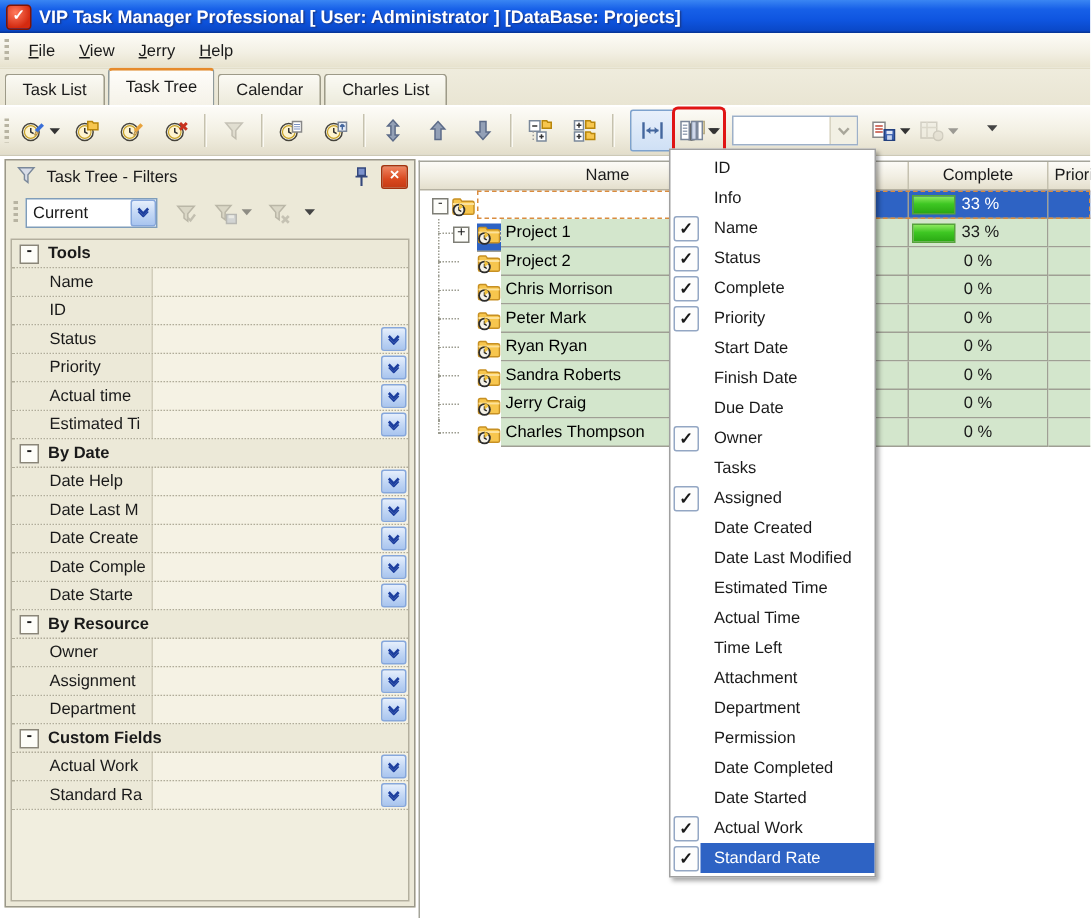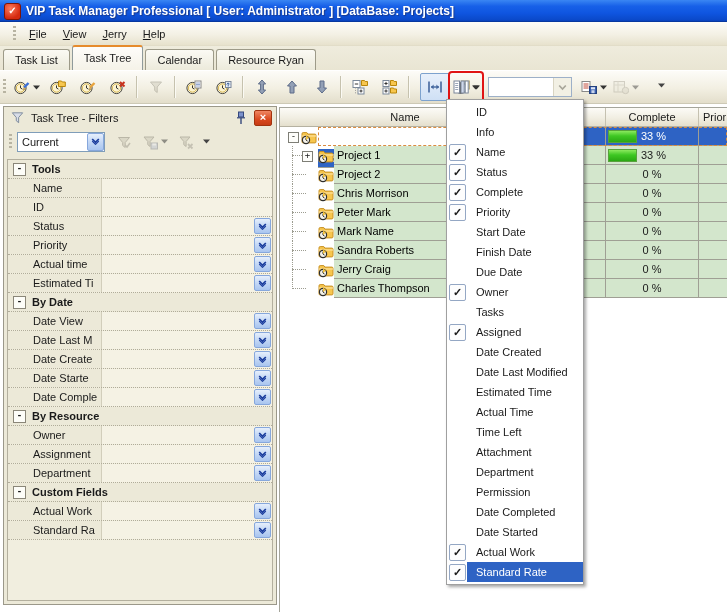--- a/index.html
+++ b/index.html
@@ -13,21 +13,21 @@
   .titlebar .app-icon{width:15px;height:15px;border-radius:3px;
     background:radial-gradient(circle at 35% 30%,#ff7a5c,#d42a10 70%);
     border:1px solid #7e1404;color:#fff;font-size:10px;font-weight:bold;
     display:flex;align-items:center;justify-content:center;line-height:1;}
   .titlebar .title-text{color:#ffffff;font-weight:bold;font-size:12px;
     text-shadow:1px 1px 1px #1a3a8c;white-space:nowrap;}
 
   
   .menubar{position:absolute;left:0;top:22px;width:727px;height:24px;
     background:linear-gradient(180deg,#fdfcf7 0%,#f3f0e4 55%,#e7e2cd 100%);
-    display:flex;align-items:center;box-sizing:border-box;border-bottom:1px solid #e2ddc8;padding-left:10px;}
+    display:flex;align-items:center;box-sizing:border-box;border-bottom:1px solid #e2ddc8;}
   .grip{width:3px;height:16px;margin:0 5px 0 3px;
     background:repeating-linear-gradient(180deg,#b8b4a2 0 2px,rgba(0,0,0,0) 2px 4px);}
   .menu-item{padding:3px 8px;cursor:default;}
   .menu-item::first-letter{text-decoration:underline;}
 
   
   .tabs{position:absolute;left:0;top:46px;width:727px;height:24px;
     background:linear-gradient(180deg,#efecdd 0%,#e9e5d3 100%);
     display:flex;align-items:flex-end;padding-left:3px;box-sizing:border-box;}
   .tab{height:20px;line-height:20px;padding:0 11px;margin-right:2px;
@@ -149,21 +149,21 @@
         <div class="menu-item">Jerry</div>
         <div class="menu-item">Help</div>
       </div>
   </div>
 
   <div class="tabs">
     <div id="tabs-items" style="display:flex;align-items:flex-end;">
         <div class="tab">Task List</div>
         <div class="tab active">Task Tree</div>
         <div class="tab">Calendar</div>
-        <div class="tab">Resource Ryan</div>
+        <div class="tab">Charles List</div>
       </div>
   </div>
 
   <div class="toolbar">
     <div class="tb-left" id="toolbar-left">
       <div class="grip"></div>
     <div class="tb-btn">
           <span style="display: inline-flex;">
             <svg width="16" height="16" viewBox="0 0 16 16">
               <circle cx="6.5" cy="9" r="5.6" fill="#fffef4" stroke="#44423a"></circle>
@@ -501,21 +501,21 @@
                   <path d="M1.2 3 L4.5 6.4 L7.8 3" fill="none" stroke="#1c3e9e" stroke-width="1.1"></path>
                 </svg>
               </span>
             </div>
           </div>
           <div class="fg-group">
             <span class="fg-box">-</span>
             <span>By Date</span>
           </div>
           <div class="fg-row">
-            <div class="fg-label">Date View</div>
+            <div class="fg-label">Date Help</div>
             <div class="fg-value">
               <span class="chev-btn">
                 <svg width="9" height="7" viewBox="0 0 9 7">
                   <path d="M1.2 1 L4.5 4.4 L7.8 1" fill="none" stroke="#1c3e9e" stroke-width="1.7"></path>
                   <path d="M1.2 3 L4.5 6.4 L7.8 3" fill="none" stroke="#1c3e9e" stroke-width="1.1"></path>
                 </svg>
               </span>
             </div>
           </div>
           <div class="fg-row">
@@ -534,32 +534,32 @@
             <div class="fg-value">
               <span class="chev-btn">
                 <svg width="9" height="7" viewBox="0 0 9 7">
                   <path d="M1.2 1 L4.5 4.4 L7.8 1" fill="none" stroke="#1c3e9e" stroke-width="1.7"></path>
                   <path d="M1.2 3 L4.5 6.4 L7.8 3" fill="none" stroke="#1c3e9e" stroke-width="1.1"></path>
                 </svg>
               </span>
             </div>
           </div>
           <div class="fg-row">
+            <div class="fg-label">Date Comple</div>
+            <div class="fg-value">
+              <span class="chev-btn">
+                <svg width="9" height="7" viewBox="0 0 9 7">
+                  <path d="M1.2 1 L4.5 4.4 L7.8 1" fill="none" stroke="#1c3e9e" stroke-width="1.7"></path>
+                  <path d="M1.2 3 L4.5 6.4 L7.8 3" fill="none" stroke="#1c3e9e" stroke-width="1.1"></path>
+                </svg>
+              </span>
+            </div>
+          </div>
+          <div class="fg-row">
             <div class="fg-label">Date Starte</div>
-            <div class="fg-value">
-              <span class="chev-btn">
-                <svg width="9" height="7" viewBox="0 0 9 7">
-                  <path d="M1.2 1 L4.5 4.4 L7.8 1" fill="none" stroke="#1c3e9e" stroke-width="1.7"></path>
-                  <path d="M1.2 3 L4.5 6.4 L7.8 3" fill="none" stroke="#1c3e9e" stroke-width="1.1"></path>
-                </svg>
-              </span>
-            </div>
-          </div>
-          <div class="fg-row">
-            <div class="fg-label">Date Comple</div>
             <div class="fg-value">
               <span class="chev-btn">
                 <svg width="9" height="7" viewBox="0 0 9 7">
                   <path d="M1.2 1 L4.5 4.4 L7.8 1" fill="none" stroke="#1c3e9e" stroke-width="1.7"></path>
                   <path d="M1.2 3 L4.5 6.4 L7.8 3" fill="none" stroke="#1c3e9e" stroke-width="1.1"></path>
                 </svg>
               </span>
             </div>
           </div>
           <div class="fg-group">
@@ -733,21 +733,21 @@
             <div class="conn" style="left: 12px; top: 0px; height: 19px; border-left: 1px dotted rgb(156, 156, 144);"></div>
             <div class="conn" style="left: 12px; top: 9px; width: 14px; border-top: 1px dotted rgb(156, 156, 144);"></div>
             <div class="row-icon" style="left: 38px;"><svg width="16" height="16" viewBox="0 0 16 16">
                 <path d="M1 4.8 q0-1.2 1.2-1.2 h3.6 l1.1 1.5 h7 q1.1 0 1.1 1.1 v6.6 q0 1.1-1.1 1.1 H2.1 Q1 13.9 1 12.8z" fill="#f7c64e" stroke="#c79023"></path>
                 <path d="M1 7 h14" stroke="#fde29a" stroke-width="1.2"></path>
                 <circle cx="5" cy="11" r="4.2" fill="#2d2d2d"></circle>
                 <circle cx="5" cy="11" r="3" fill="#f5f2e8"></circle>
                 <path d="M5 8.8 V11 l1.5 1" stroke="#222" fill="none"></path>
                 <path d="M5 11 L7.8 8.8 A4.2 4.2 0 0 0 5 6.8z" fill="#f3c23c"></path>
               </svg></div>
-            <div class="cell name-cell" style="left: 54px; width: 197px;">Mark Name</div>
+            <div class="cell name-cell" style="left: 54px; width: 197px;">Ryan Ryan</div>
             <div class="cell" style="left: 251px; width: 75px;"></div>
             <div class="cell comp-cell zero" style="left: 326px; width: 93px;">
               <span class="pct" style="margin-left: 0px;">0 %</span>
             </div>
             <div class="cell" style="left: 419px; width: 93px;"></div>
           </div>
           <div class="tg-row" style="top: 114px;">
             <div class="conn" style="left: 12px; top: 0px; height: 19px; border-left: 1px dotted rgb(156, 156, 144);"></div>
             <div class="conn" style="left: 12px; top: 9px; width: 14px; border-top: 1px dotted rgb(156, 156, 144);"></div>
             <div class="row-icon" style="left: 38px;"><svg width="16" height="16" viewBox="0 0 16 16">

